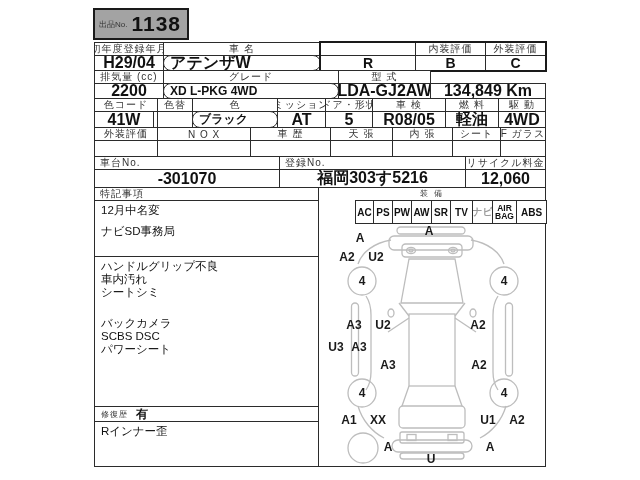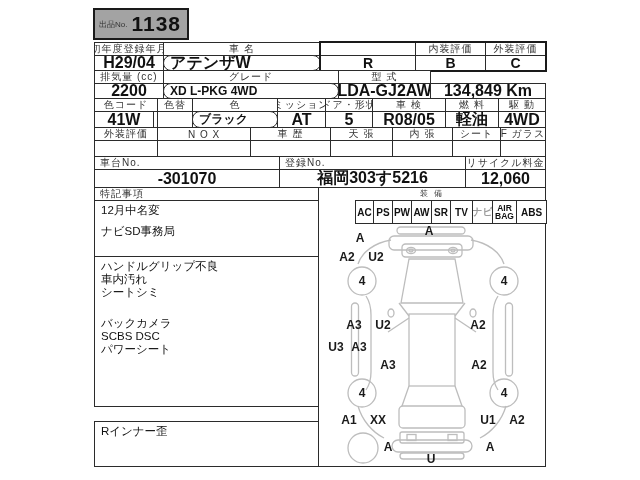--- a/index.html
+++ b/index.html
@@ -123,20 +123,24 @@
   </div>
   <div class="cell notes" style="left:94px;top:256px;width:225px;height:151px">
     <div class="note-line">ハンドルグリップ不良</div>
     <div class="note-line">車内汚れ</div>
     <div class="note-line">シートシミ</div>
     <div class="note-line" style="min-height:18px"></div>
     <div class="note-line">バックカメラ</div>
     <div class="note-line">SCBS   DSC</div>
     <div class="note-line">パワーシート</div>
   </div>
+  <div class="cell repair-strip" style="left:94px;top:406px;width:225px;height:16px">
+    <span class="rlbl">修復歴</span>
+    <span class="rval">有</span>
+  </div>
   <div class="cell notes" style="left:94px;top:421px;width:225px;height:46px">
     <div class="note-line">Rインナー歪</div>
   </div>
 
   <div class="cell" style="left:318px;top:187px;width:228px;height:280px"></div>
   <div id="equip-label">装  備</div>
   <div id="equip-row">
     <div class="badge w19">AC</div>
     <div class="badge w20">PS</div>
     <div class="badge w20">PW</div>

